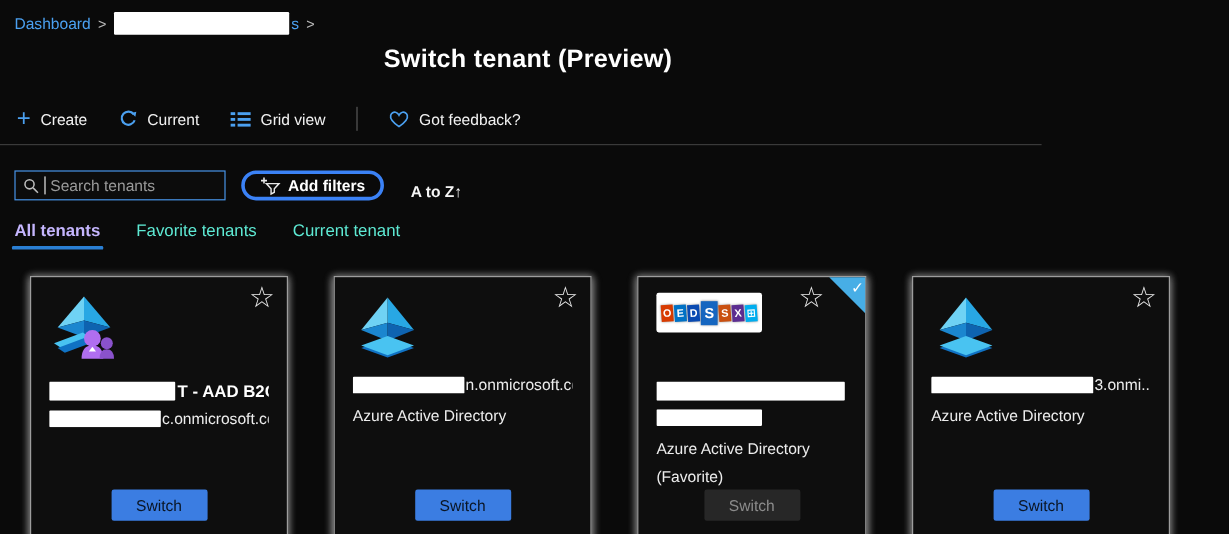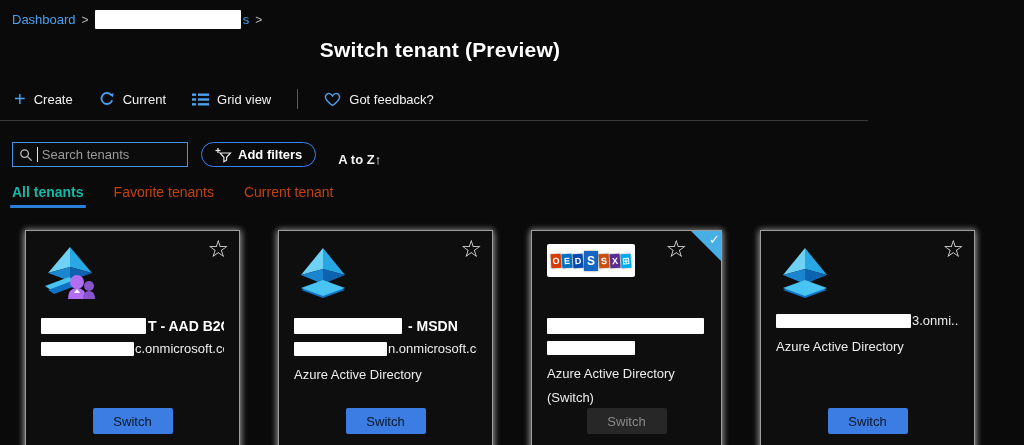--- a/index.html
+++ b/index.html
@@ -41,30 +41,30 @@
     width: 176px; height: 25px; border: 1px solid #4894e8; background: #0c0c0c;
     display: flex; align-items: center; padding: 0 6px; gap: 4px;
   }
   .search-box input {
     background: transparent; border: none; outline: none; color: #cccccc;
     font-size: 13px; width: 100%; font-family: inherit;
   }
   .search-box input::placeholder { color: #9a9a9a; }
   .caret { width: 1px; height: 15px; background: #e8e8e8; }
   .pill-btn {
-    margin-left: 13px; height: 25px; border: 1px solid #3b82f6; border-radius: 13px;
+    margin-left: 13px; height: 25px; border: 3px solid #3b82f6; border-radius: 13px;
     display: flex; align-items: center; gap: 6px; padding: 0 13px;
     color: #ffffff; font-size: 13px; font-weight: 600; cursor: pointer; background: transparent;
   }
   .sort-label { margin-left: 22px; font-size: 13px; font-weight: 600; color: #f5f5f5; cursor: pointer; }
 
   
   .tabs { margin: 17px 0 0 12px; display: flex; gap: 30px; font-size: 14px; }
-  .tab { padding-bottom: 8px; color: #c2410c; cursor: pointer; position: relative; }
-  .tab.active { font-weight: 700; color: #14b8a6; }
+  .tab { padding-bottom: 8px; color: #5eead4; cursor: pointer; position: relative; }
+  .tab.active { font-weight: 700; color: #c4b5fd; }
   .tab.active::after {
     content: ""; position: absolute; left: -2px; right: -2px; bottom: 0;
     height: 3px; background: #2a7fd4; border-radius: 1px;
   }
 
   
   .cards { margin: 22px 0 0 25px; display: flex; gap: 38px; }
   .card {
     position: relative; width: 215px; height: 219px;
     background: #0e0e0e;
@@ -228,24 +228,20 @@
       <div class="card-icon-area">
         <svg width="58" height="58" viewBox="0 0 58 58">
           <polygon points="29,4 7,31 29,25" fill="#6fd2f4"></polygon>
           <polygon points="29,4 51,31 29,25" fill="#28a7e4"></polygon>
           <polygon points="7,31 29,25 29,40" fill="#1b86cf"></polygon>
           <polygon points="51,31 29,25 29,40" fill="#0e63b0"></polygon>
           <polygon points="7,46 29,38 51,46 29,54" fill="#1072c4"></polygon>
           <polygon points="7,44 29,36 51,44 29,52" fill="#49c3f1"></polygon>
         </svg>
       </div>
-      <div class="name-row">
-        <span class="redact-bar name-redact" style="width:108px"></span>
-        <span style="margin-left:4px">- MSDN</span>
-      </div>
       <div class="domain-row">
         <span class="redact-bar domain-redact" style="width:93px"></span>
         <span>n.onmicrosoft.com</span>
       </div>
       <div class="type-row">Azure Active Directory</div>
       <button class="switch-btn">Switch</button>
     </div>
 
     <div class="card">
       <span class="corner-check">
@@ -265,21 +261,21 @@
       </div>
       <div class="name-row">
         <span class="redact-bar name-redact" style="width:157px"></span>
         <span></span>
       </div>
       <div class="domain-row">
         <span class="redact-bar domain-redact" style="width:88px"></span>
         <span></span>
       </div>
       <div class="type-row">Azure Active Directory</div>
-      <div class="default-row">(Switch)</div>
+      <div class="default-row">(Favorite)</div>
       <button class="switch-btn disabled" disabled="">Switch</button>
     </div>
 
     <div class="card">
       <span class="card-star">☆</span>
       <div class="card-icon-area">
         <svg width="58" height="58" viewBox="0 0 58 58">
           <polygon points="29,4 7,31 29,25" fill="#6fd2f4"></polygon>
           <polygon points="29,4 51,31 29,25" fill="#28a7e4"></polygon>
           <polygon points="7,31 29,25 29,40" fill="#1b86cf"></polygon>

